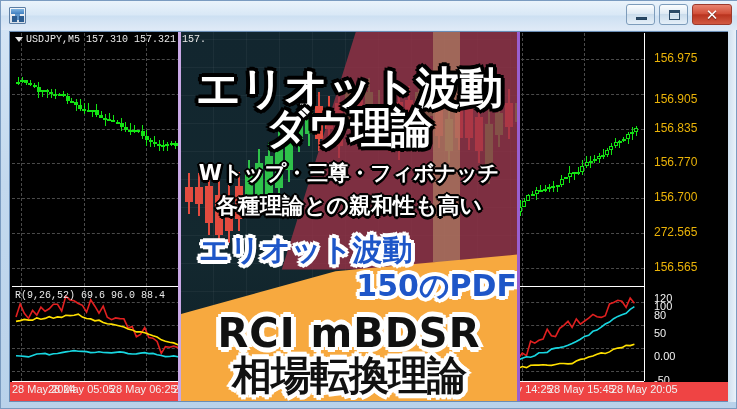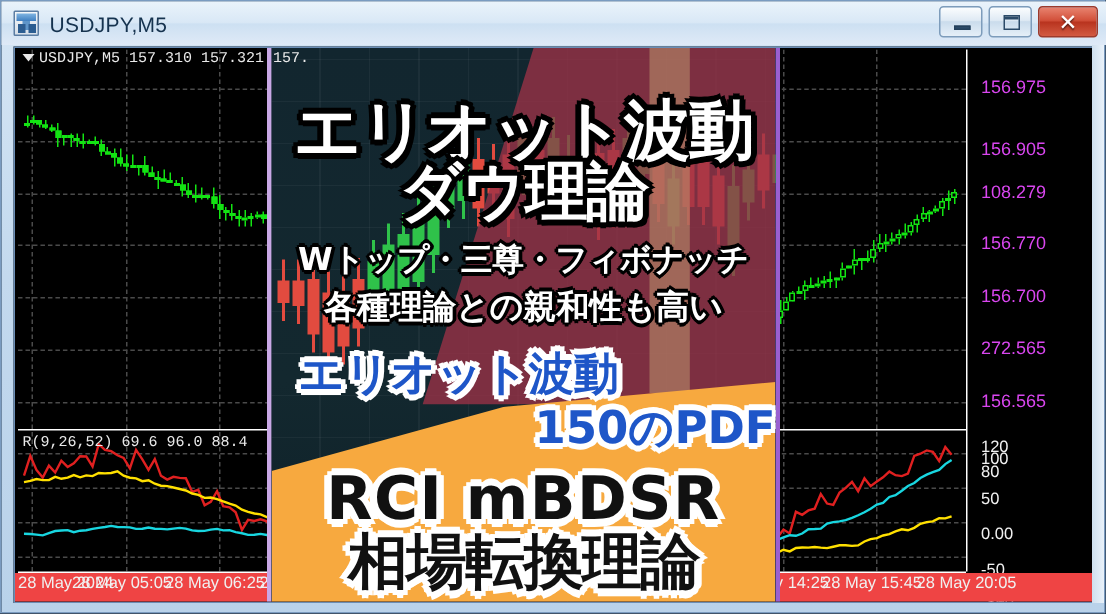--- a/index.html
+++ b/index.html
@@ -101,21 +101,21 @@
   }
   .pane-label .tri{
     display:inline-block;width:0;height:0;margin-right:3px;
     border-left:4px solid transparent;border-right:4px solid transparent;
     border-top:5px solid #e9e9e9;vertical-align:middle;
   }
   .price-labels{
     position:absolute;left:640px;top:0;width:82px;height:256px;
   }
   .price-labels div{
-    position:absolute;left:4px;font-size:12px;color:#d946ef;white-space:nowrap;
+    position:absolute;left:4px;font-size:12px;color:#eab308;white-space:nowrap;
   }
   .ind-labels{
     position:absolute;left:640px;top:256px;width:82px;height:95px;
   }
   .ind-labels div{
     position:absolute;left:4px;font-size:11px;color:#f2f2f2;white-space:nowrap;
   }
   .time-axis{
     position:absolute;left:0;top:350px;width:722px;height:20px;background:#ef4444;
   }
@@ -202,21 +202,20 @@
     background:linear-gradient(90deg,#cfe0ef,#eaf2fa);
   }
 </style>
 </head>
 <body>
 
 <div class="window">
 
   <div class="titlebar">
     <div class="tb-icon"></div>
-    <div class="tb-title">USDJPY,M5</div>
     <div class="tb-buttons">
       <div class="tb-btn">
         <span class="glyph-min"></span>
       </div>
       <div class="tb-btn">
         <span class="glyph-max"></span>
       </div>
       <div class="tb-btn close">
         <span class="glyph-close">✕</span>
       </div>
@@ -579,21 +578,21 @@
       <div class="axis-line-h"></div>
 
       <div class="pane-label" style="top:2px;">
         <span class="tri"></span><span>USDJPY,M5  157.310 157.321 157.</span>
       </div>
       <div class="pane-label" style="top:258px;">R(9,26,52) 69.6 96.0 88.4</div>
 
       <div class="price-labels" id="price-axis">
           <div style="top: 19px;">156.975</div>
           <div style="top: 60px;">156.905</div>
-          <div style="top: 89px;">108.279</div>
+          <div style="top: 89px;">156.835</div>
           <div style="top: 123px;">156.770</div>
           <div style="top: 158px;">156.700</div>
           <div style="top: 193px;">272.565</div>
           <div style="top: 228px;">156.565</div>
         </div>
 
       <div class="ind-labels" id="ind-axis">
           <div style="top: 4px;">120</div>
           <div style="top: 12px;">100</div>
           <div style="top: 21px;">80</div>

